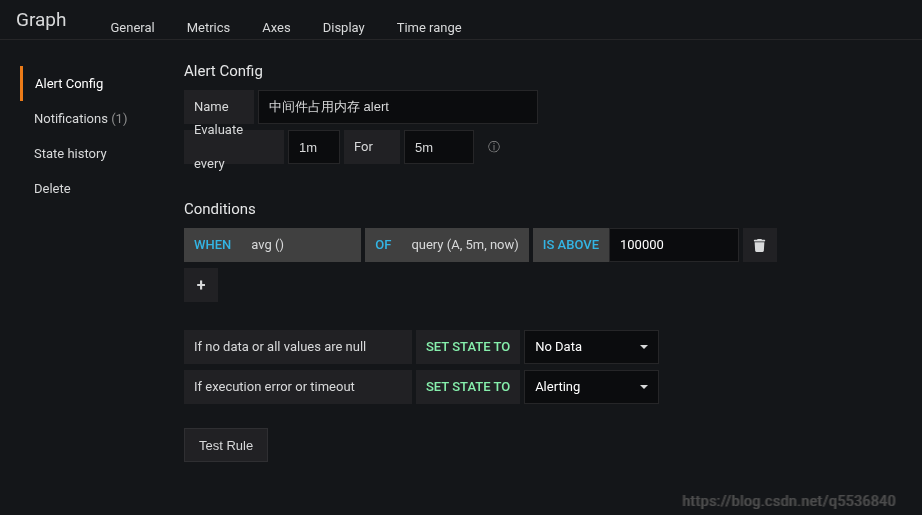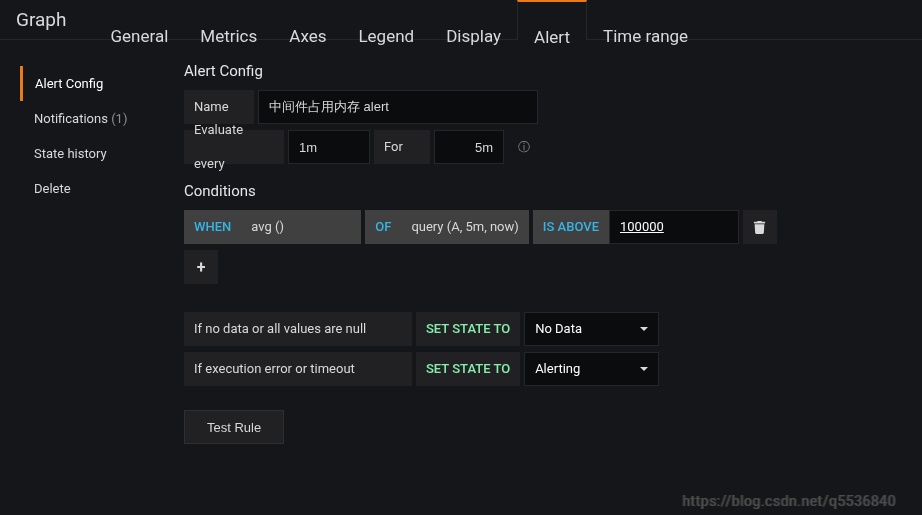--- a/index.html
+++ b/index.html
@@ -19,26 +19,26 @@
     border-bottom: 1px solid #262628;
     padding: 0 10px;
   }
   .panel-title {
     font-size: 19px;
     color: #d8d9da;
     margin: 0 28px 0 6px;
     font-weight: 400;
   }
   .tab {
-    padding: 16px 16px;
+    padding: 8px 16px;
     height: 40px;
     line-height: 40px;
     color: #d8d9da;
     cursor: pointer;
-    font-size: 17px;
+    font-size: 13px;
     position: relative;
   }
   .tab.active {
     border-top: 2px solid #eb7b18;
     border-left: 1px solid #262628;
     border-right: 1px solid #262628;
     background: #141619;
     margin-bottom: -1px;
     line-height: 38px;
   }
@@ -108,21 +108,20 @@
     line-height: 34px;
     padding: 0 10px;
     font-size: 13px;
   }
   .pill.blue { color: #33b5e5; font-weight: 500; }
   .pill.val {
     background: #0b0c0e;
     border: 1px solid #262628;
     line-height: 32px;
     color: #fff;
-    text-decoration: underline;
   }
   .icon-btn {
     width: 34px;
     height: 34px;
     background: #212124;
     color: #d8d9da;
     display: flex;
     align-items: center;
     justify-content: center;
     cursor: pointer;
@@ -161,21 +160,21 @@
     width: 0; height: 0;
     border-left: 4px solid transparent;
     border-right: 4px solid transparent;
     border-top: 4px solid #d8d9da;
   }
   .btn {
     background: #212124;
     color: #d8d9da;
     border: 1px solid #2f2f32;
     height: 34px;
-    padding: 0 22px;
+    padding: 0 14px;
     font-size: 13px;
     cursor: pointer;
     margin-top: 18px;
   }
   .watermark {
     position: absolute;
     bottom: 6px;
     right: 26px;
     color: #5a5a5a;
     font-size: 14px;
@@ -186,23 +185,21 @@
   svg.trash { width: 13px; height: 13px; fill: #d8d9da; }
 </style>
 </head>
 <body>
 
 <div class="tabs">
   <div class="panel-title">Graph</div>
   <div class="tab">General</div>
   <div class="tab">Metrics</div>
   <div class="tab">Axes</div>
-  <div class="tab">Legend</div>
   <div class="tab">Display</div>
-  <div class="tab active">Alert</div>
   <div class="tab">Time range</div>
 </div>
 
 <div class="content">
   <div class="sidebar">
     <div class="side-item active">
       <span>Alert Config</span>
     </div>
     <div class="side-item">
       <span>Notifications</span>
@@ -219,27 +216,27 @@
   <div class="main">
     <h3 class="section">Alert Config</h3>
 
     <div class="row">
       <span class="form-label w70">Name</span>
       <input class="form-input" style="width: 280px;" value="中间件占用内存 alert">
     </div>
 
     <div class="row">
       <span class="form-label w100">Evaluate every</span>
-      <input class="form-input" style="width: 82px;" value="1m">
+      <input class="form-input" style="width: 52px;" value="1m">
       <span class="form-label" style="width:56px">For</span>
-      <input class="form-input" style="width: 70px; text-align: right;" value="5m">
+      <input class="form-input" style="width: 70px;" value="5m">
       <span class="info-icon">ⓘ</span>
     </div>
 
-    <h3 class="section" style="margin-top:18px">Conditions</h3>
+    <h3 class="section" style="margin-top:36px">Conditions</h3>
 
     <div class="cond-row">
       <div class="cond-block">
         <span class="pill blue">WHEN</span>
         <span class="pill" style="width:120px">avg ()</span>
       </div>
       <div class="cond-block">
         <span class="pill blue">OF</span>
         <span class="pill">query (A, 5m, now)</span>
       </div>

